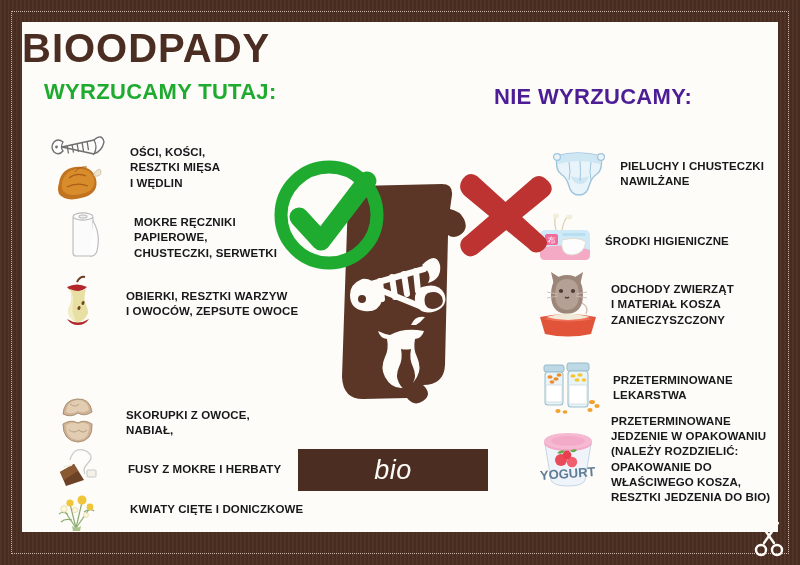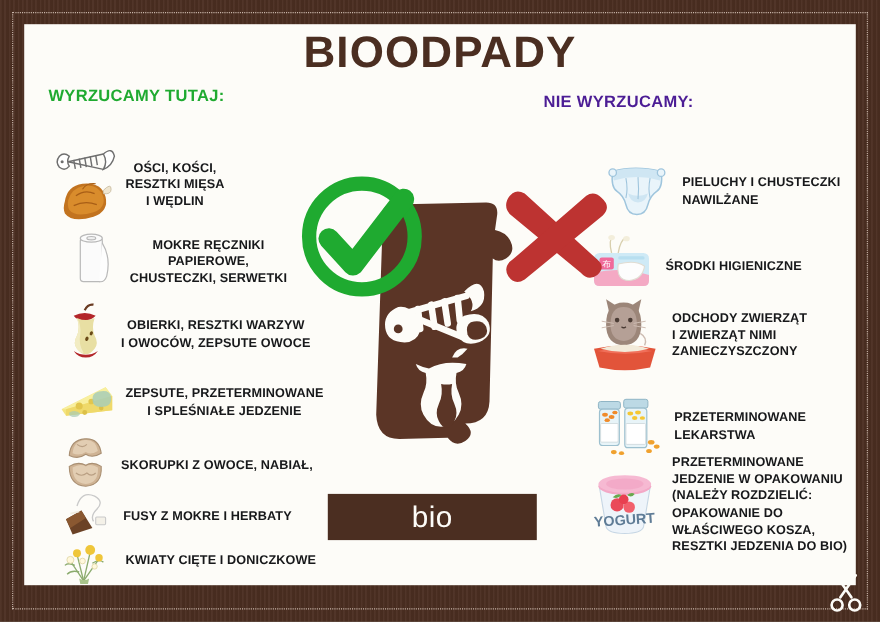--- a/index.html
+++ b/index.html
@@ -57,32 +57,31 @@
     z-index: 2;
     overflow: hidden;
   }
 
   
   #title {
     position: absolute;
     top: 4px;
     left: 0;
     width: 100%;
-    text-align: center;
     font-size: 40px;
     font-weight: 700;
     letter-spacing: 1px;
     color: #4b2e21;
     font-family: "Liberation Sans", sans-serif;
   }
 
   
   .col-heading {
     position: absolute;
-    font-size: 15px;
+    font-size: 22px;
     font-weight: 700;
     letter-spacing: 0.3px;
     white-space: nowrap;
   }
   #heading-yes { left: 22px;  top: 57px; color: #1faa30; }
   #heading-no  { left: 472px; top: 62px; color: #4c1d95; }
 
   
   .item {
     position: absolute;
@@ -94,21 +93,21 @@
     position: relative;
   }
   .item-label {
     font-size: 11.5px;
     font-weight: 700;
     color: #17181a;
     line-height: 1.32;
     letter-spacing: 0.1px;
     white-space: pre-line;
   }
-  .left-col .item-label  { margin-left: 8px; text-align: center; }
+  .left-col .item-label  { margin-left: 24px; }
   .right-col .item-label { margin-left: 9px; }
 
   
   #bin-wrap {
     position: absolute;
     left: 296px;
     top: 135px;
     width: 180px;
     height: 300px;
   }
@@ -119,20 +118,21 @@
   #bio-plate {
     position: absolute;
     left: 276px;
     top: 427px;
     width: 190px;
     height: 42px;
     background: #4b2e21;
     display: flex;
     align-items: center;
     justify-content: center;
+    font-style: italic;
   }
   #bio-plate-text {
     color: #fdfcf8;
     font-size: 27px;
     font-weight: 400;
     letter-spacing: 0.5px;
     font-family: "Liberation Sans", sans-serif;
   }
 
   
@@ -211,37 +211,20 @@
           <path d="M16 15 q3 9 0 16 q-4 7 0 12 q3 4 6 4 q-5 -9 -3 -17 q1 -9 -3 -15 z" fill="#f2ecc3"></path>
           <path d="M13 45 q11 7 22 0 q-4 6 -11 6 q-7 0 -11 -6 z" fill="#b3262a"></path>
           <ellipse cx="25" cy="34" rx="1.5" ry="2.1" fill="#6a4a17" transform="rotate(20 25 34)"></ellipse>
           <ellipse cx="29" cy="29" rx="1.4" ry="2" fill="#6a4a17" transform="rotate(20 29 29)"></ellipse>
         </svg>
       </div>
       <div class="item-label">OBIERKI, RESZTKI WARZYW
  I OWOCÓW, ZEPSUTE OWOCE</div>
     </div>
 
-    <div class="item left-col" style="left:28px; top:320px; width:268px;">
-      <div class="item-icon">
-        <svg width="56" height="44" viewBox="0 0 56 44">
-          <path d="M6 30 L46 10 L52 18 L52 31 L10 36 z" fill="#f4e47f"></path>
-          <path d="M6 30 L46 10 L52 18 L10 30 z" fill="#f8ef9e"></path>
-          <path d="M10 30 L52 18 L52 31 L10 36 z" fill="#efd96a"></path>
-          <circle cx="22" cy="27" r="3.2" fill="#e2c64d"></circle>
-          <circle cx="33" cy="23" r="2.6" fill="#e2c64d"></circle>
-          <circle cx="27" cy="33" r="2.2" fill="#dcc048"></circle>
-          <circle cx="42" cy="29" r="2.1" fill="#dcc048"></circle>
-          <path d="M40 14 q10 -2 11 5 q1 9 -9 9 q-8 0 -8 -7 q0 -6 6 -7 z" fill="#a8ccb6" opacity="0.85"></path>
-          <path d="M13 33 q6 -3 10 1 q-2 4 -7 3 q-4 -1 -3 -4 z" fill="#a8ccb6" opacity="0.7"></path>
-        </svg>
-      </div>
-      <div class="item-label">ZEPSUTE, PRZETERMINOWANE
- I SPLEŚNIAŁE JEDZENIE</div>
-    </div>
 
     <div class="item left-col" style="left:32px; top:370px; width:232px;">
       <div class="item-icon">
         <svg width="48" height="58" viewBox="0 0 48 58">
           <path d="M9 22 q1 -14 14 -15 q13 -1 15 13 q-8 5 -14 1 q-7 5 -15 1 z" fill="#cfb394" stroke="#a98f72" stroke-width="1"></path>
           <path d="M12 20 q1 -11 11 -12 q10 -1 12 10 q-7 4 -11 1 q-6 4 -12 1 z" fill="#e2cdb2" stroke="none"></path>
           <path d="M9 32 q8 -5 15 -1 q6 -4 14 1 q1 17 -14 18 q-15 -1 -15 -18 z" fill="#cfb394" stroke="#a98f72" stroke-width="1"></path>
           <path d="M12 33 q7 -4 12 -1 q5 -3 11 1 q1 14 -11 15 q-12 -1 -12 -15 z" fill="#e2cdb2"></path>
           <path d="M15 38 q5 4 10 0 q4 4 8 0" stroke="#b99f83" stroke-width="1" fill="none"></path>
           <path d="M16 12 q5 4 9 0" stroke="#b99f83" stroke-width="1" fill="none"></path>
@@ -391,21 +374,21 @@
               <path d="M42 29 L53 31"></path>
           </g>
           <path d="M48 36 q7 4 4 11" stroke="#cdbcb2" stroke-width="1.3" fill="none"></path>
           <path d="M10 52 q24 -9 48 0 l-4 14 q-20 5 -40 0 z" fill="#ede4d2"></path>
           <path d="M6 50 q28 -6 56 0 l-5 17 q-23 5 -46 0 z" fill="#e2543a"></path>
           <path d="M9 52 q25 -5 50 0 q-24 5 -50 0 z" fill="#f0705a"></path>
           <path d="M12 50 q22 -7 44 0 q-22 6 -44 0 z" fill="#f2ead9"></path>
         </svg>
       </div>
       <div class="item-label">ODCHODY ZWIERZĄT
-I ZWIERZĄT NIMI
+I MATERIAŁ KOSZA
 ZANIECZYSZCZONY</div>
     </div>
 
     <div class="item right-col" style="left:512px; top:333px; width:232px;">
       <div class="item-icon">
         <svg width="70" height="62" viewBox="0 0 70 62">
           <rect x="10" y="10" width="20" height="7" rx="2" fill="#bcd9e5" stroke="#8fb4c4" stroke-width="0.9"></rect>
           <rect x="33" y="8" width="22" height="8" rx="2" fill="#bcd9e5" stroke="#8fb4c4" stroke-width="0.9"></rect>
           <rect x="11" y="17" width="18" height="33" rx="3" fill="#e8f4f8" stroke="#9dc0cf" stroke-width="1.1"></rect>
           <rect x="34" y="16" width="20" height="36" rx="3" fill="#e8f4f8" stroke="#9dc0cf" stroke-width="1.1"></rect>

